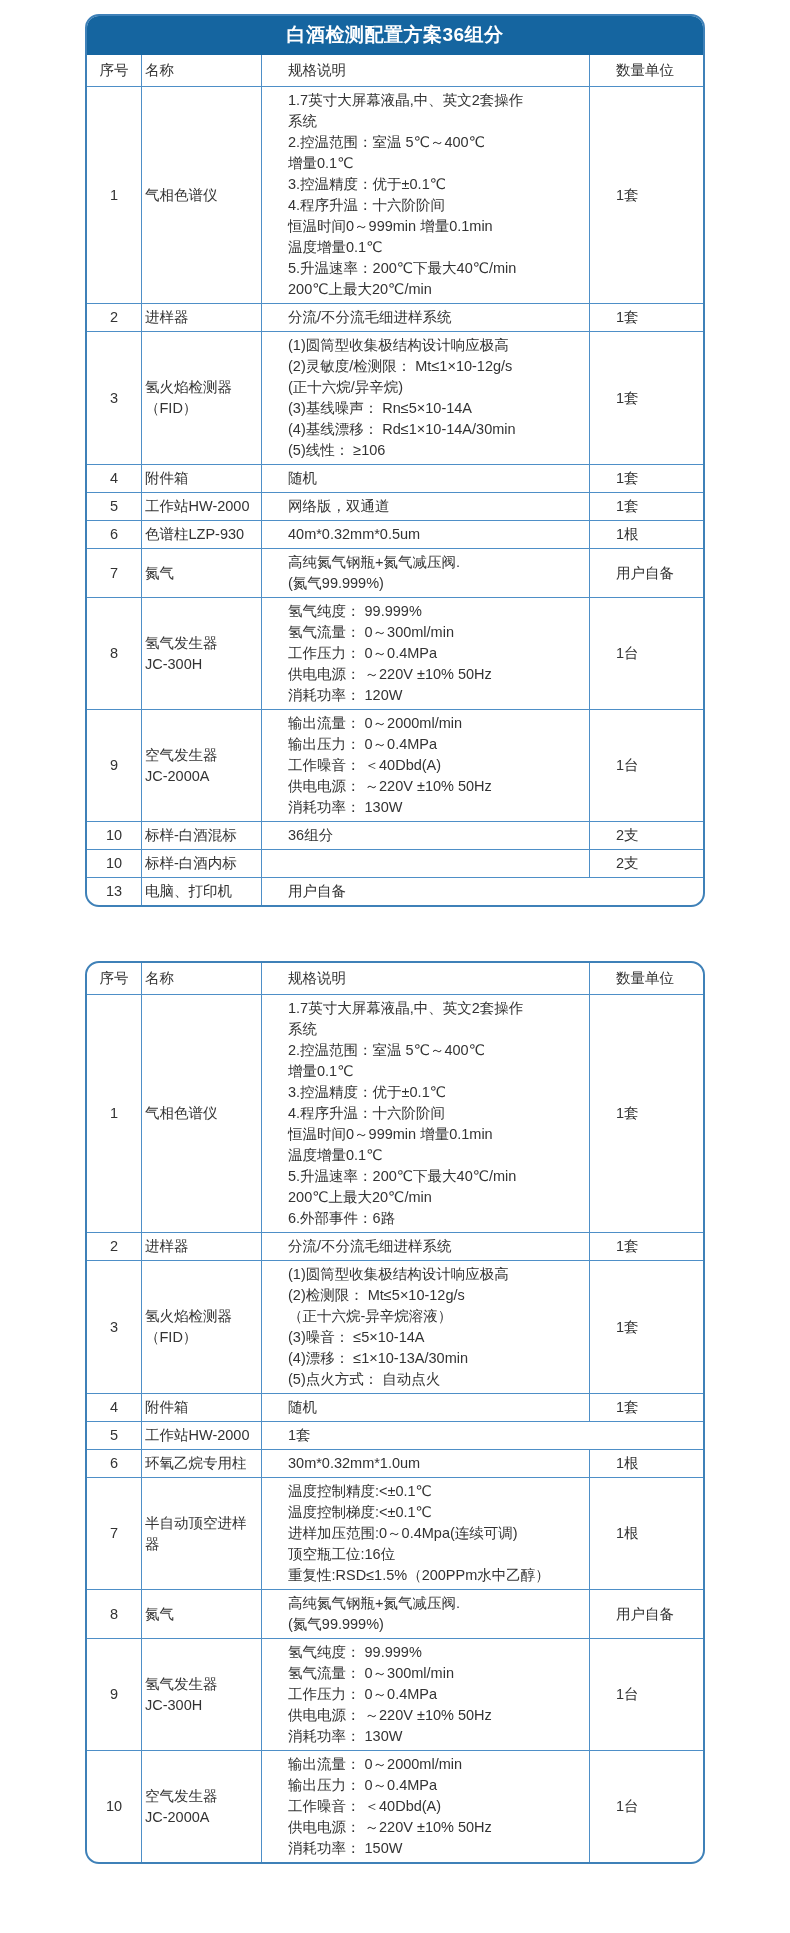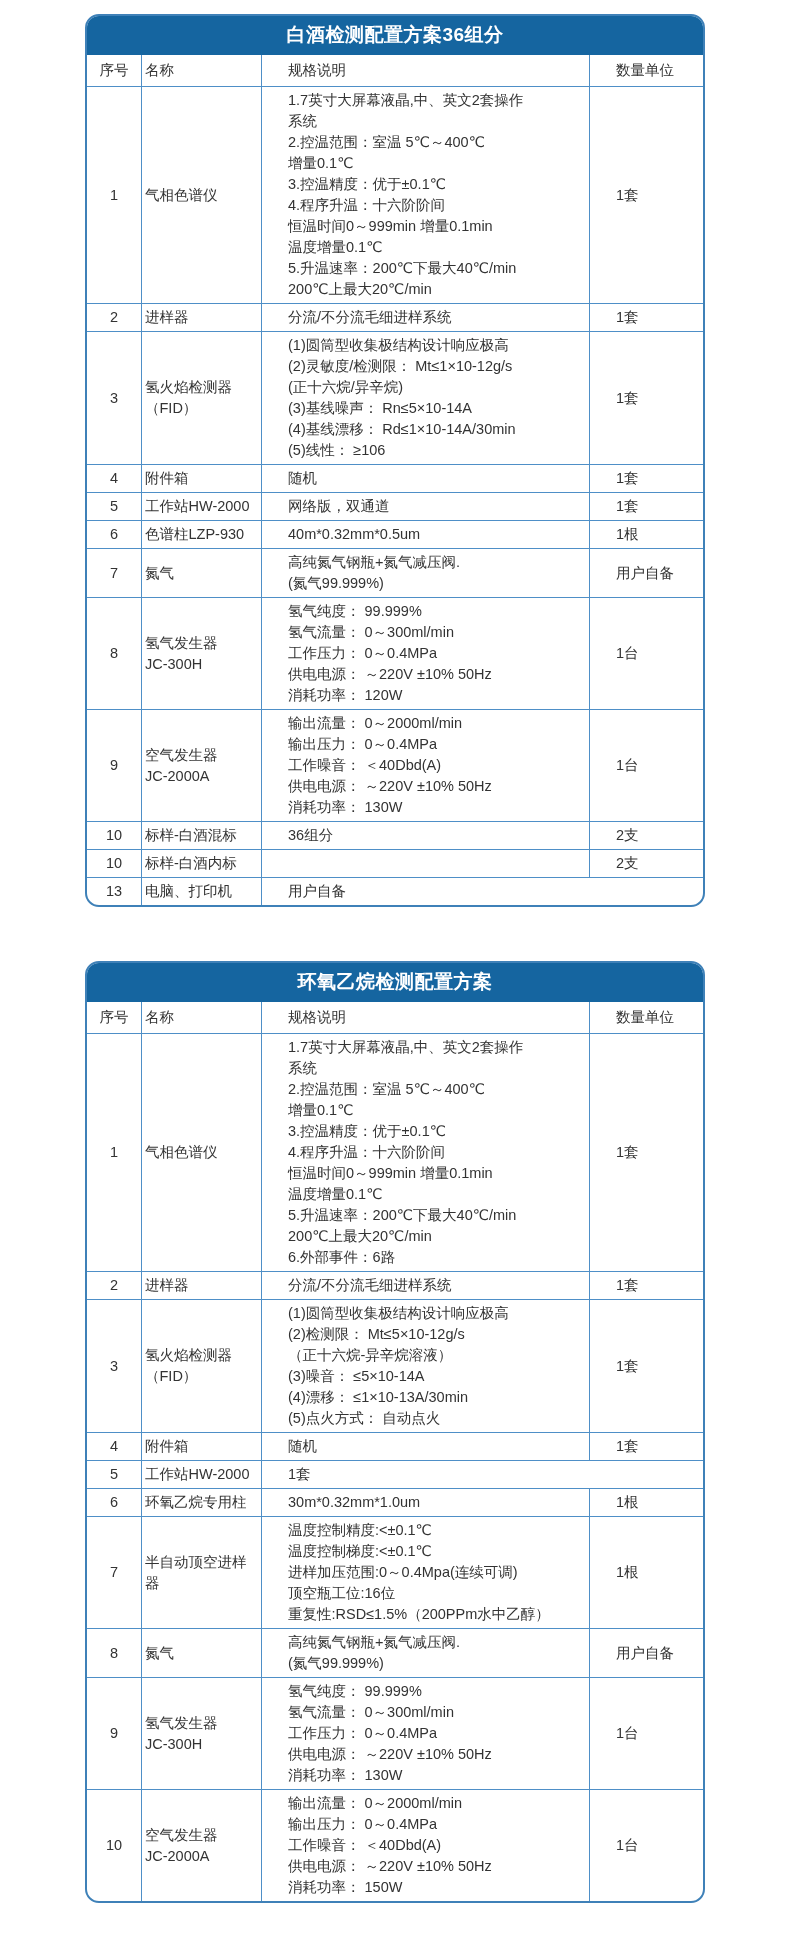--- a/index.html
+++ b/index.html
@@ -169,21 +169,20 @@
           </div>
           <div class="trow">
             <div class="cell c-no">13</div>
             <div class="cell c-name">电脑、打印机</div>
             <div class="cell c-qty">用户自备</div>
           </div>
         </div>
   </section>
 
   <section class="spec-table">
-    <header class="table-title">环氧乙烷检测配置方案</header>
     <div class="thead">
       <div class="trow">
             <div class="cell c-no">序号</div>
             <div class="cell c-name">名称</div>
             <div class="cell c-spec">规格说明</div>
             <div class="cell c-qty">数量单位</div>
           </div>
     </div>
     <div class="tbody">
           <div class="trow">

